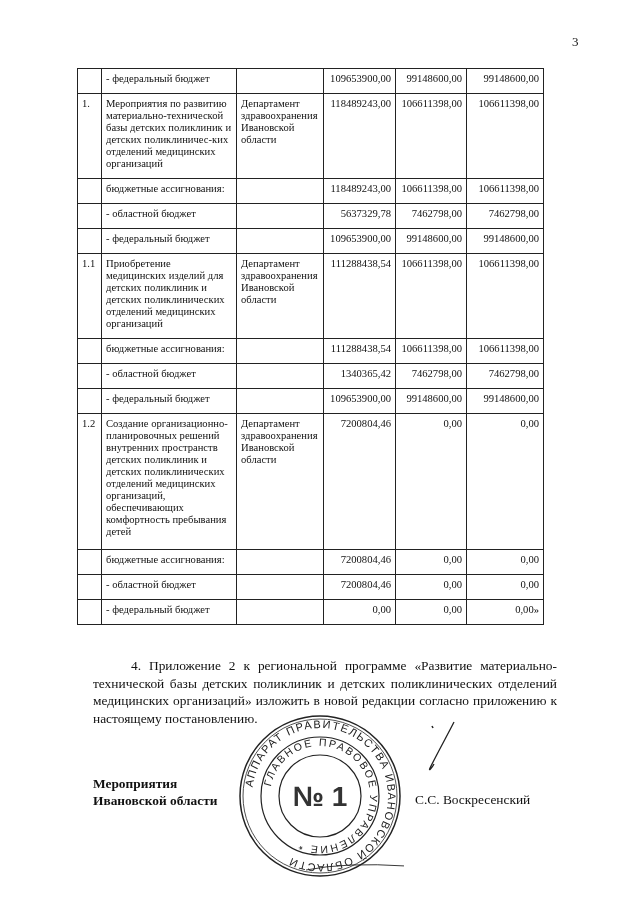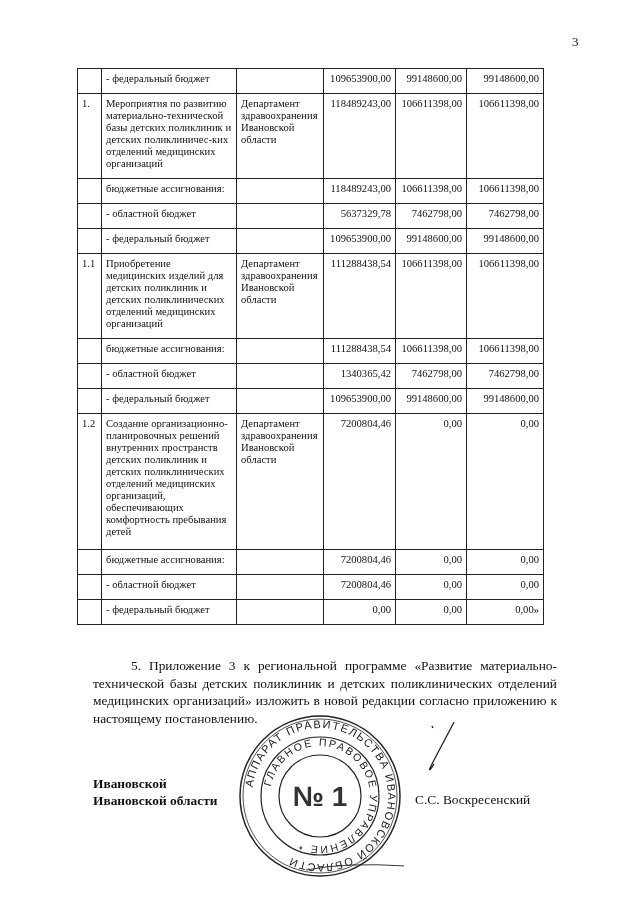--- a/index.html
+++ b/index.html
@@ -137,25 +137,25 @@
         <td>- федеральный бюджет</td>
         <td class="dept"></td>
         <td class="num">0,00</td>
         <td class="num">0,00</td>
         <td class="num">0,00»</td>
       </tr>
     </tbody>
 </table>
 
 <div class="para">
-  <span class="indent"></span><span>5. Приложение 3 к региональной программе «Развитие материально-технической базы детских поликлиник и детских поликлинических отделений медицинских организаций» изложить в новой редакции согласно приложению к настоящему постановлению.</span>
+  <span class="indent"></span><span>4. Приложение 2 к региональной программе «Развитие материально-технической базы детских поликлиник и детских поликлинических отделений медицинских организаций» изложить в новой редакции согласно приложению к настоящему постановлению.</span>
 </div>
 
 <div class="signer-title">
-  <div>Ивановской</div>
+  <div>Мероприятия</div>
   <div>Ивановской области</div>
 </div>
 
 <svg class="stamp" viewBox="0 0 168 168">
   <defs>
     <path id="outerArc" d="M 84,84 m -68,0 a 68,68 0 1,1 136,0 a 68,68 0 1,1 -136,0"></path>
     <path id="innerArc" d="M 84,84 m -50,0 a 50,50 0 1,1 100,0 a 50,50 0 1,1 -100,0"></path>
   </defs>
   <circle cx="84" cy="84" r="80" fill="none" stroke="#222" stroke-width="1.5"></circle>
   <circle cx="84" cy="84" r="77" fill="none" stroke="#222" stroke-width="0.8"></circle>

